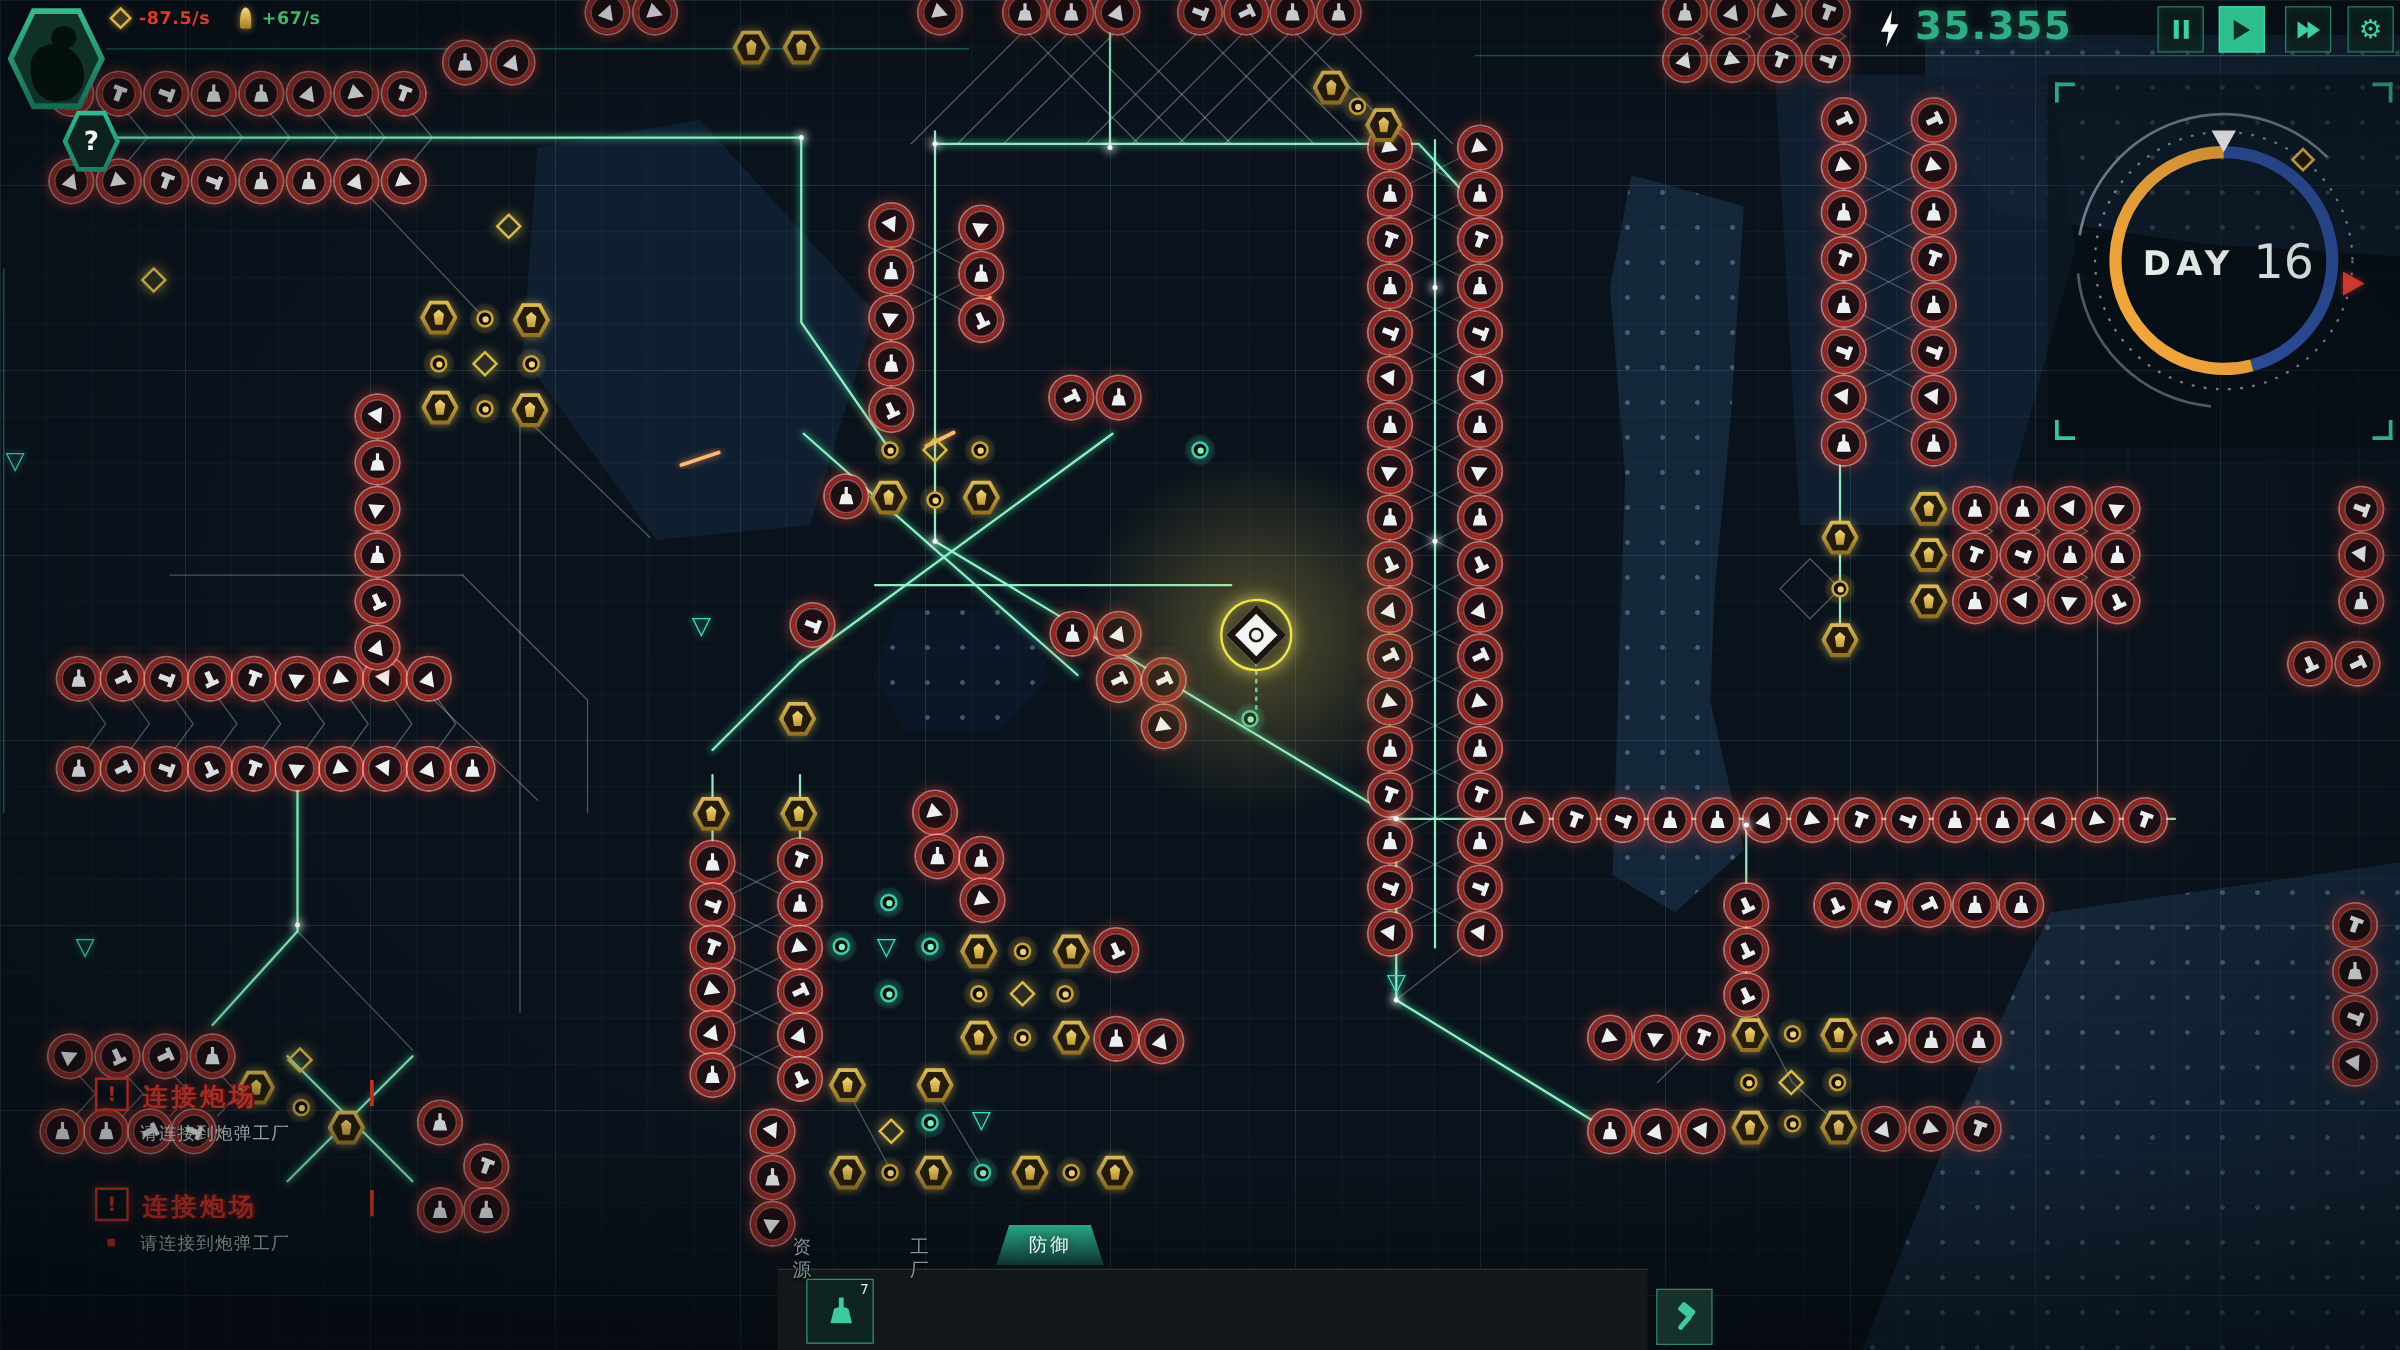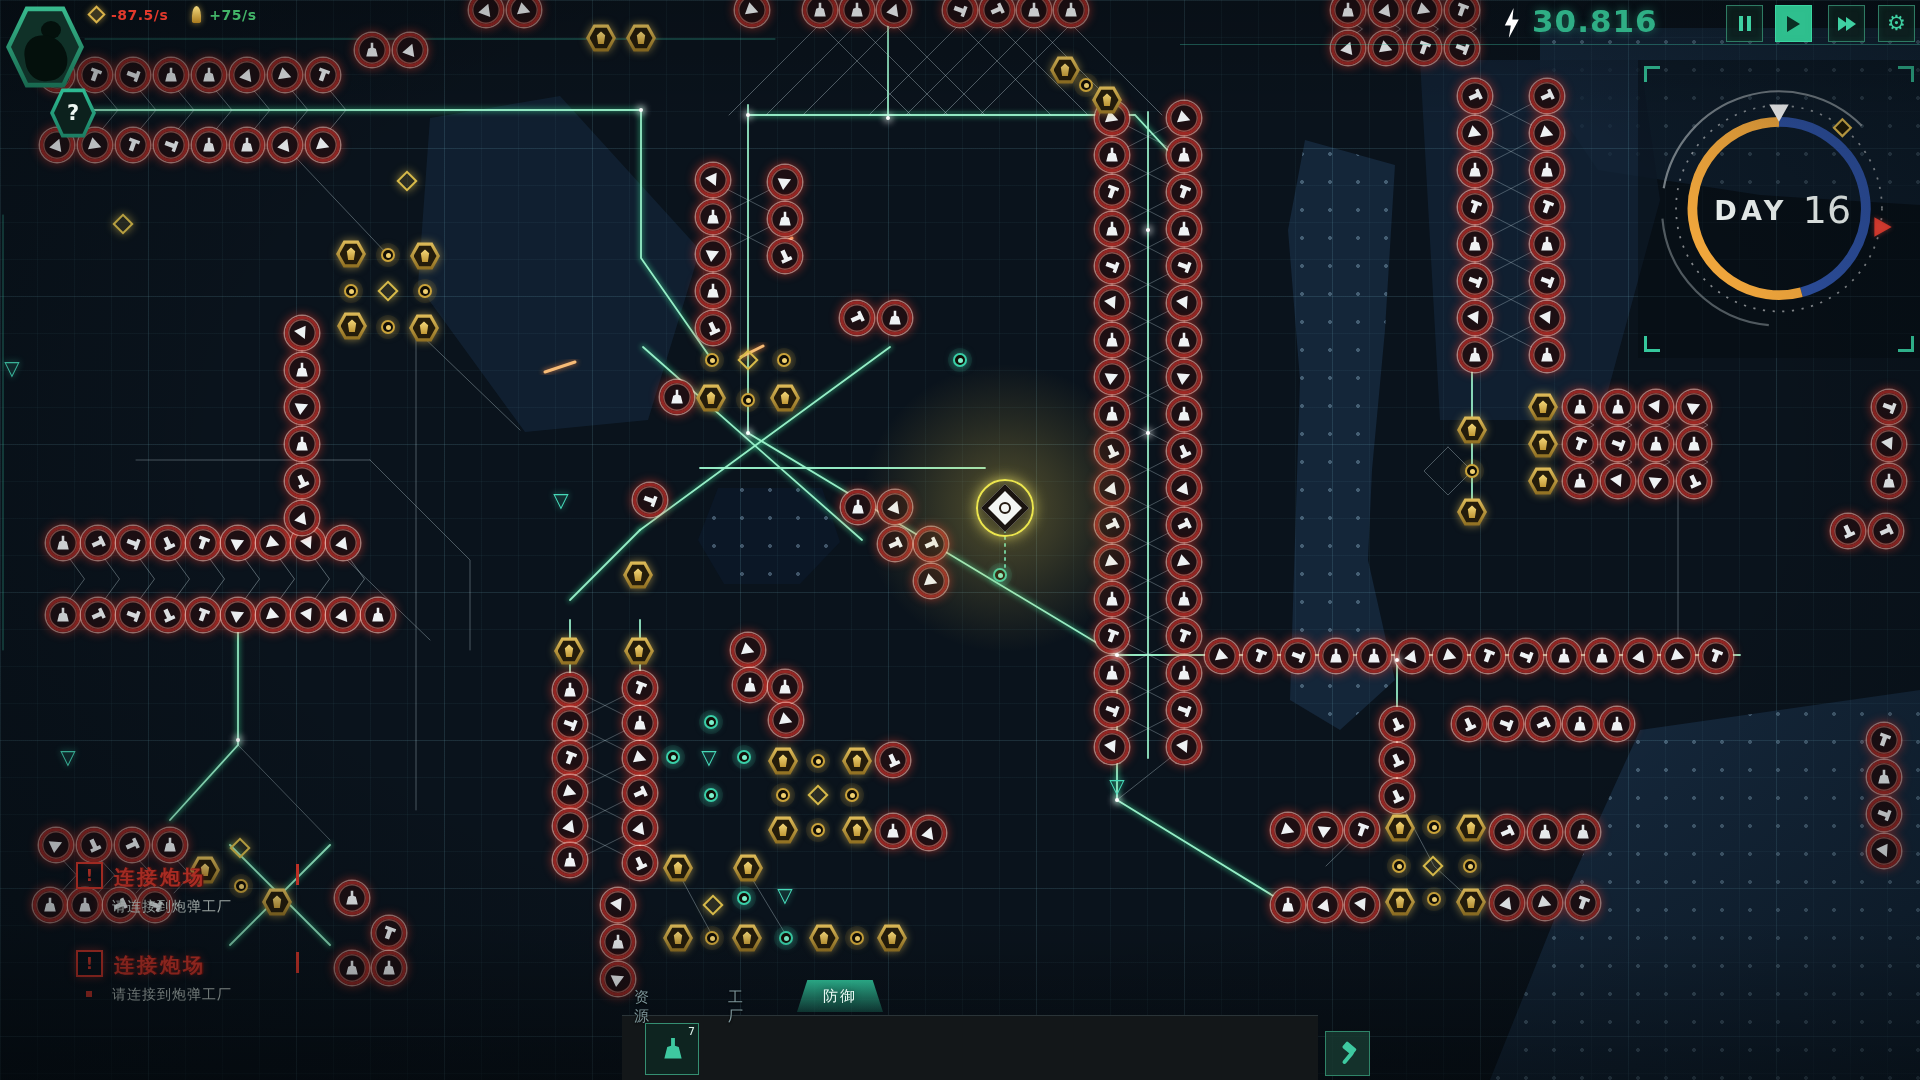--- a/index.html
+++ b/index.html
@@ -1351,25 +1351,25 @@
     </div>
   </div>
   <div class="hud hex qhex" style="position:absolute;">
     <div class="in"></div>
       <span>?</span>
   </div>
   <div class="hud resrow">
     <div class="oreicon"></div>
     <span class="rate" style="color:#e0392c">-87.5/s</span>
     <div class="bullet"></div>
-    <span class="rate" style="color:#43b568">+75/s</span>
+    <span class="rate" style="color:#43b568">+67/s</span>
   </div>
 
   <div class="hud bolt"></div>
-  <div class="hud energy">30.816</div>
+  <div class="hud energy">35.355</div>
   <div class="hud hline" style="left:1180px;top:44px;width:740px;background:rgba(64,200,170,.35);"></div>
   <div class="hud tbtn" style="left:1726px;">
       <div class="pbar"></div>
       <div class="pbar"></div>
     </div>
   <div class="hud tbtn active" style="left:1775px;">
       <div class="ptri"></div>
     </div>
   <div class="hud tbtn" style="left:1828px;">
       <div class="ftri"></div>

